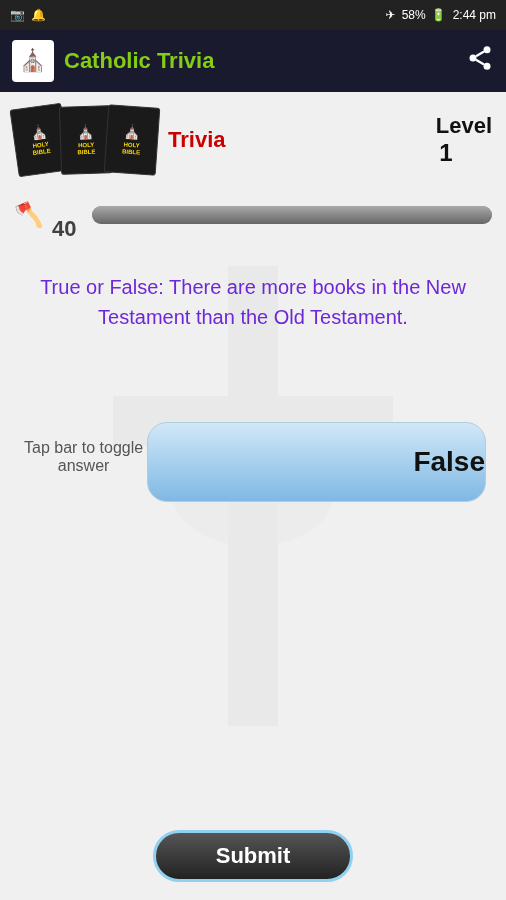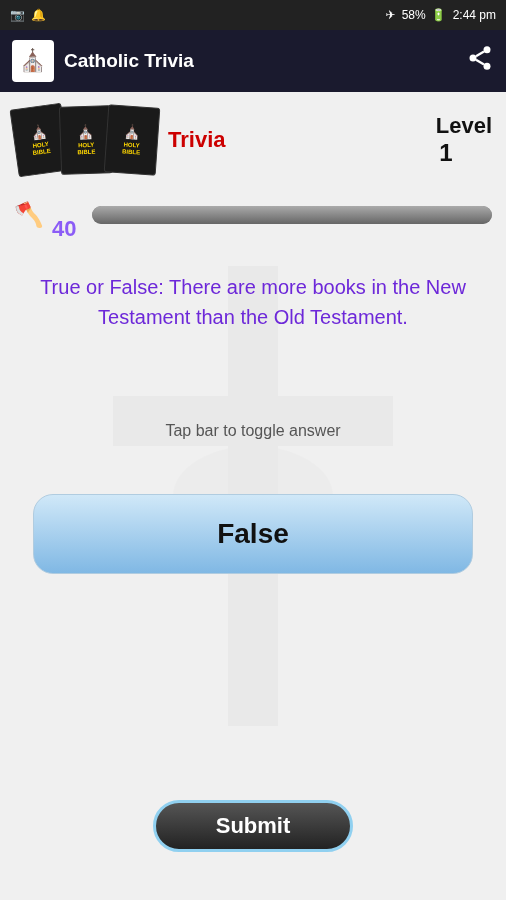--- a/index.html
+++ b/index.html
@@ -42,22 +42,22 @@
       width: 42px;
       height: 42px;
       background: #fff;
       border-radius: 4px;
       display: flex;
       align-items: center;
       justify-content: center;
       font-size: 22px;
     }
     .app-title {
-      color: #ffffff;
-      font-size: 19px;
+      color: #84cc16;
+      font-size: 22px;
       font-weight: bold;
     }
     .share-icon {
       color: white;
       font-size: 22px;
       cursor: pointer;
     }
 
     
     .main-content {
@@ -134,21 +134,21 @@
     
     .progress-section {
       display: flex;
       align-items: center;
       padding: 6px 14px 10px 14px;
       position: relative;
       z-index: 2;
     }
     .flame-icon { font-size: 24px; margin-right: 8px; }
     .score-number {
-      color: #8b5cf6;
+      color: #404040;
       font-size: 22px;
       font-weight: bold;
       margin-right: 10px;
       min-width: 30px;
       margin-top: 28px;
     }
     .progress-bar-bg {
       flex: 1;
       height: 18px;
       background: #888;
@@ -175,52 +175,51 @@
       text-align: center;
       line-height: 1.5;
     }
 
     
     .answer-toggle-section {
       position: relative;
       z-index: 2;
       padding: 10px 20px;
       display: flex;
-      flex-direction: column;
-      align-items: center;
-      gap: 44px;
+      flex-direction: row;
+      align-items: center;
     }
     .tap-label {
       color: #555;
       font-size: 16px;
       margin-bottom: 10px;
       text-align: center;
     }
     .answer-button {
       width: 100%;
       max-width: 440px;
       height: 80px;
       background: linear-gradient(to bottom, #d0e8f8, #a8d0ee, #80b8e4);
       border-radius: 20px;
       display: flex;
       align-items: center;
-      justify-content: center;
+      justify-content: flex-end;
       cursor: pointer;
       border: 1px solid #b0cce0;
     }
     .answer-text {
       font-size: 28px;
       font-weight: bold;
       color: #111;
     }
 
     
     .submit-section {
       position: absolute;
-      bottom: 48px;
+      bottom: 18px;
       left: 50%;
       transform: translateX(-50%);
       z-index: 2;
     }
     .submit-button {
       width: 200px;
       height: 52px;
       background: linear-gradient(to bottom, #555, #222);
       border-radius: 26px;
       display: flex;

